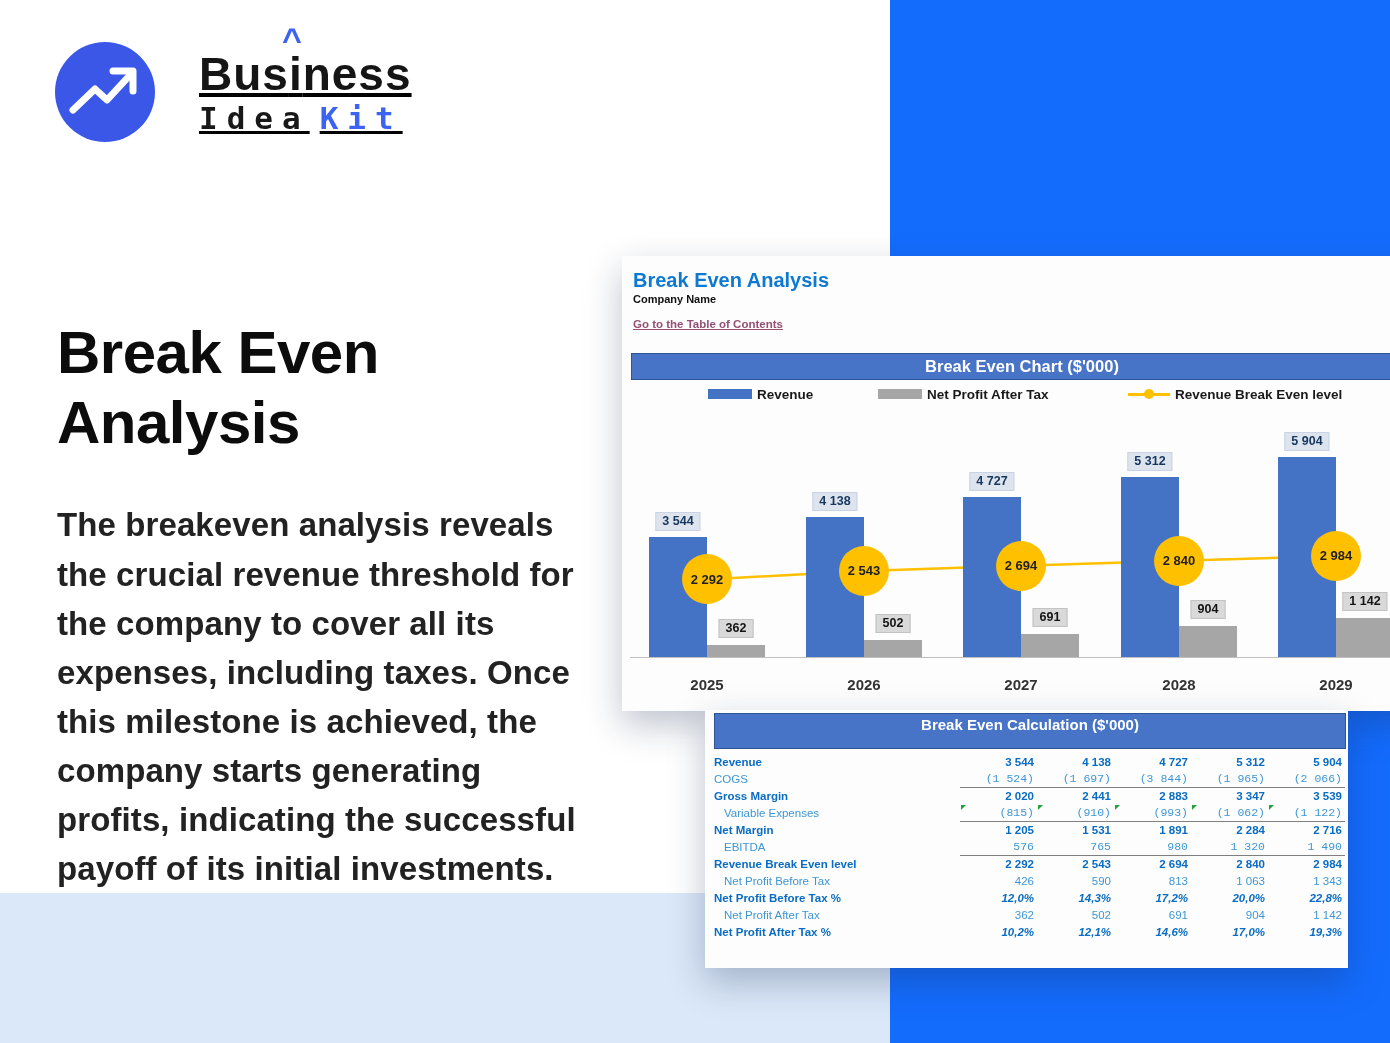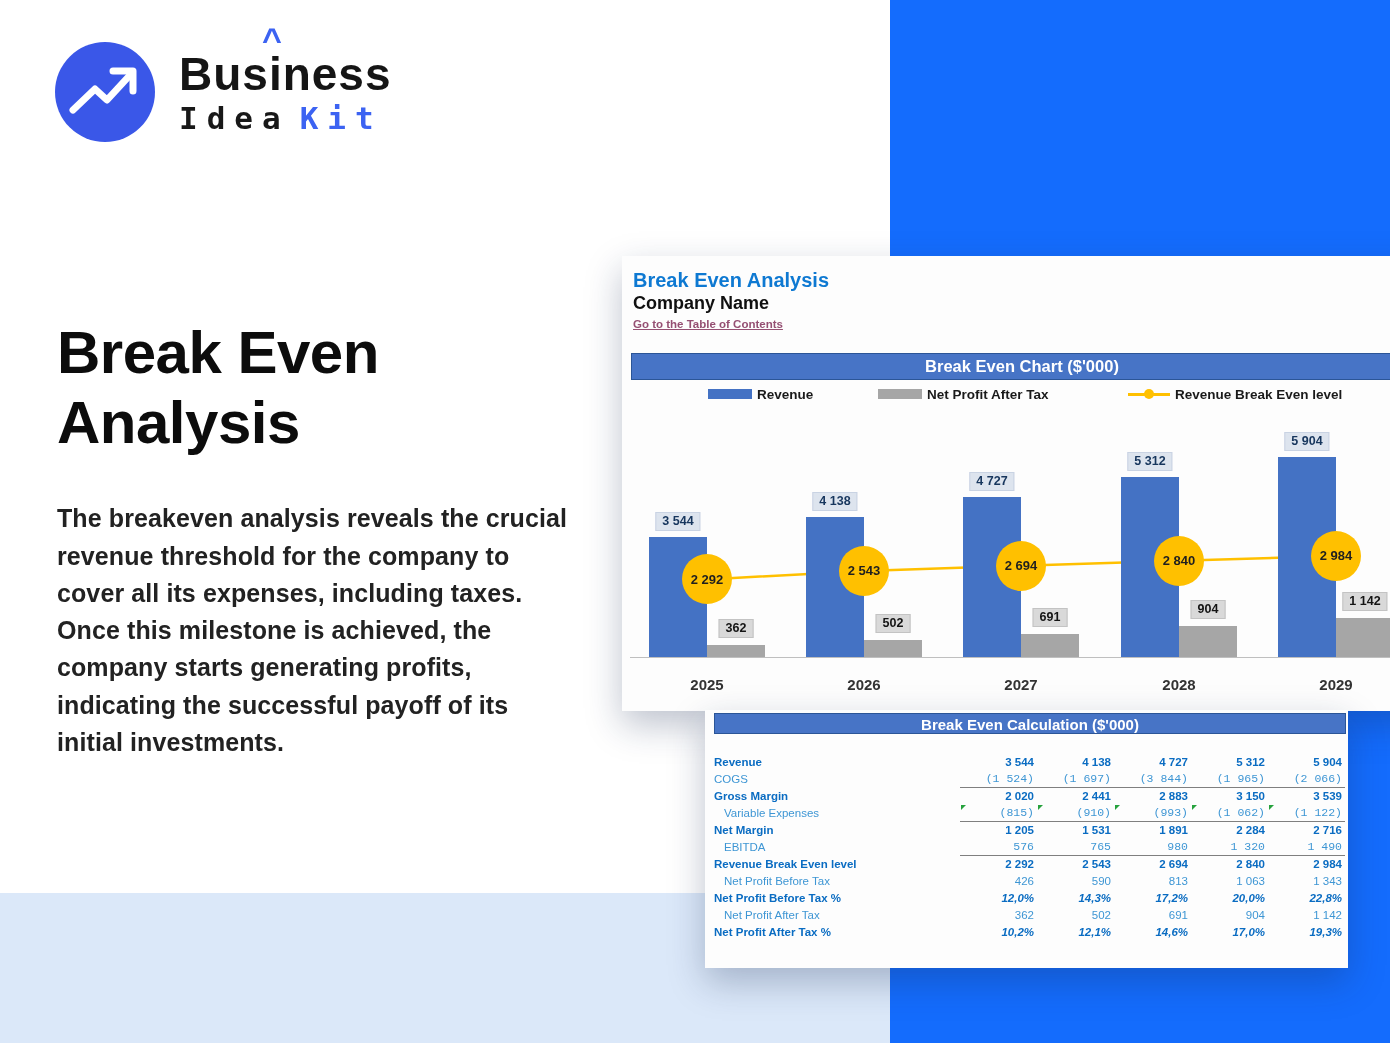--- a/index.html
+++ b/index.html
@@ -5,48 +5,48 @@
   * { margin:0; padding:0; box-sizing:border-box; }
   html,body { width:1390px; height:1043px; }
   body { position:relative; overflow:hidden; background:#ffffff;
          font-family:"Liberation Sans", sans-serif; }
 
   
   .blue-block  { position:absolute; left:890px; top:0; width:500px; height:1043px; background:#146cfd; }
   .light-band  { position:absolute; left:0; top:893px; width:890px; height:150px; background:#dbe8f9; }
 
   
-  .brand { position:absolute; left:55px; top:42px; display:flex; align-items:center; gap:24px; }
+  .brand { position:absolute; left:55px; top:42px; display:flex; align-items:center; gap:44px;text-decoration:underline; }
   .logo-circle { width:100px; height:100px; border-radius:50%; background:#3a57e8; position:relative; flex:none; }
   .logo-circle svg { position:absolute; left:0; top:0; }
   .brand-text { line-height:1; }
   .brand-top { font-size:46px; font-weight:800; color:#151515; letter-spacing:1px; position:relative; }
   .i-wrap { position:relative; }
   .i-hat { position:absolute; left:-7px; top:-26px; color:#3c63f2; font-size:34px; font-weight:800; }
   .brand-bottom { margin-top:6px; font-family:"DejaVu Sans Mono", monospace; font-size:31px; font-weight:700; color:#181818; letter-spacing:9px; }
   .brand-kit { color:#3c63f2; margin-left:10px; }
 
   
   .hero { position:absolute; left:57px; top:318px; width:520px; }
   .hero h1 { font-size:60px; font-weight:800; color:#0c0c0c; line-height:1.17; letter-spacing:-0.5px; }
-  .hero p  { margin-top:42px; font-size:25px; font-weight:700; color:#222; line-height:1.49; letter-spacing:0.1px; }
+  .hero p  { margin-top:42px; font-size:33px; font-weight:700; color:#222; line-height:1.49; letter-spacing:0.1px; }
 
   
   .card { position:absolute; background:#fdfdfd; box-shadow:0 14px 34px rgba(20,40,80,.28); }
   .chart-card { left:622px; top:256px; width:800px; height:455px; }
   .table-card { left:705px; top:710px; width:643px; height:258px; }
 
   .sc-title   { position:absolute; left:11px; top:13px;  font-size:20px; font-weight:bold; color:#0e79d2; }
-  .sc-company { position:absolute; left:11px; top:37px;  font-size:18px; font-weight:bold; color:#101010; }
+  .sc-company { position:absolute; left:11px; top:37px;  font-size:11px; font-weight:bold; color:#101010; }
   .sc-link    { position:absolute; left:11px; top:62px;  font-size:11.5px; font-weight:bold; color:#954f72; text-decoration:underline; cursor:pointer; }
 
   .hdr-bar { position:absolute; background:#4774c6; border:1.5px solid #2b5597;
              color:#ffffff; font-weight:bold; text-align:center; }
   .chart-hdr { left:9px; top:97px; width:782px; height:27px; font-size:16.5px; line-height:24px; }
-  .table-hdr { left:9px; top:3px;  width:632px; height:21px; font-size:15px;  line-height:21px; }
+  .table-hdr { left:9px; top:3px;  width:632px; height:36px; font-size:15px;  line-height:21px; }
 
   
   .legend-item { position:absolute; top:129px; height:18px; display:flex; align-items:center; gap:5px;
                  font-size:13.5px; font-weight:bold; color:#1a1a1a; white-space:nowrap; }
   .sw-rect { width:44px; height:10px; }
   .sw-line { width:42px; height:3px; background:#ffc000; position:relative; }
   .sw-line::after { content:""; position:absolute; left:16px; top:-3.5px; width:10px; height:10px; border-radius:50%; background:#ffc000; }
 
   
   .plot { position:absolute; left:0; top:148px; width:800px; height:253px; }
@@ -194,21 +194,21 @@
           <td class="num">(1 697)</td>
           <td class="num">(3 844)</td>
           <td class="num">(1 965)</td>
           <td class="num">(2 066)</td>
         </tr>
         <tr class="bold">
           <td class="lbl">Gross Margin</td>
           <td class="num">2 020</td>
           <td class="num">2 441</td>
           <td class="num">2 883</td>
-          <td class="num">3 150</td>
+          <td class="num">3 347</td>
           <td class="num">3 539</td>
         </tr>
         <tr class="plain u">
           <td class="lbl ind">Variable Expenses</td>
           <td class="num">(815)<span class="flag"></span></td>
           <td class="num">(910)<span class="flag"></span></td>
           <td class="num">(993)<span class="flag"></span></td>
           <td class="num">(1 062)<span class="flag"></span></td>
           <td class="num">(1 122)<span class="flag"></span></td>
         </tr>

